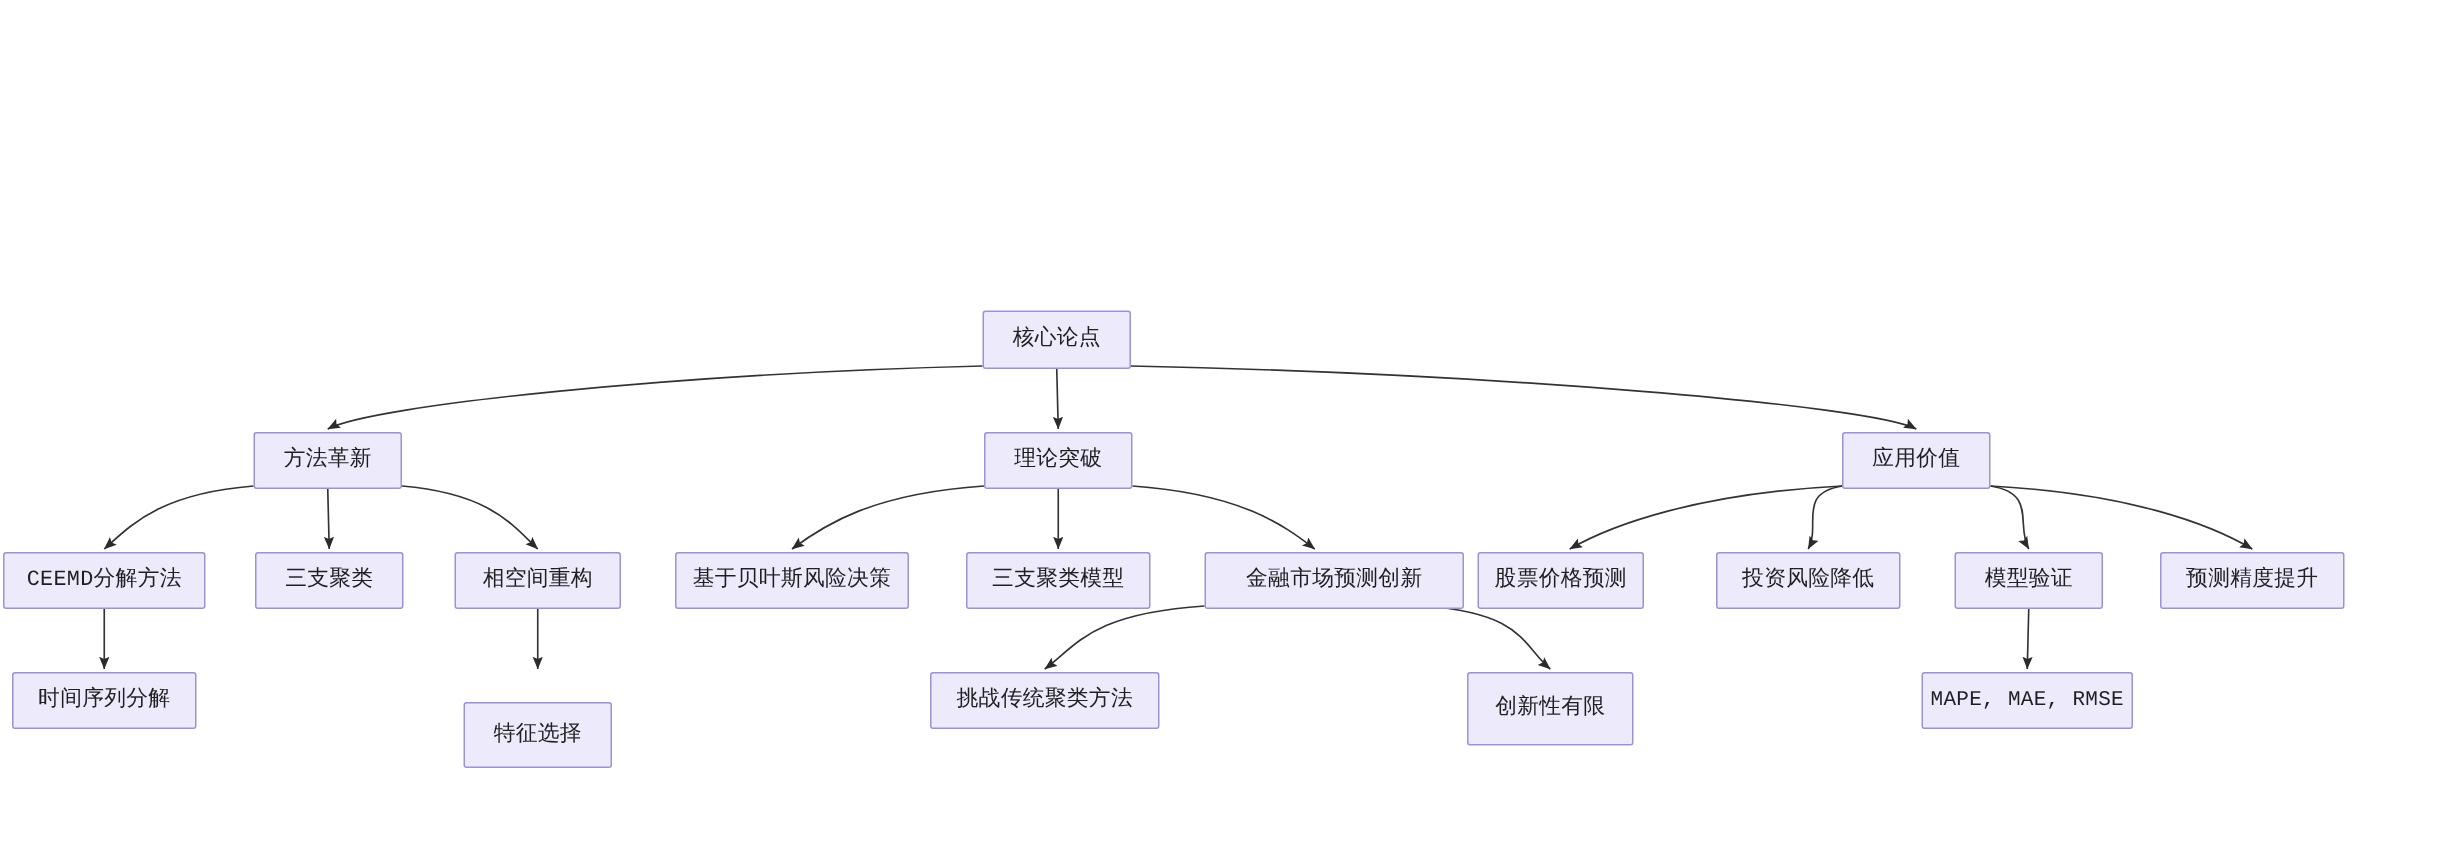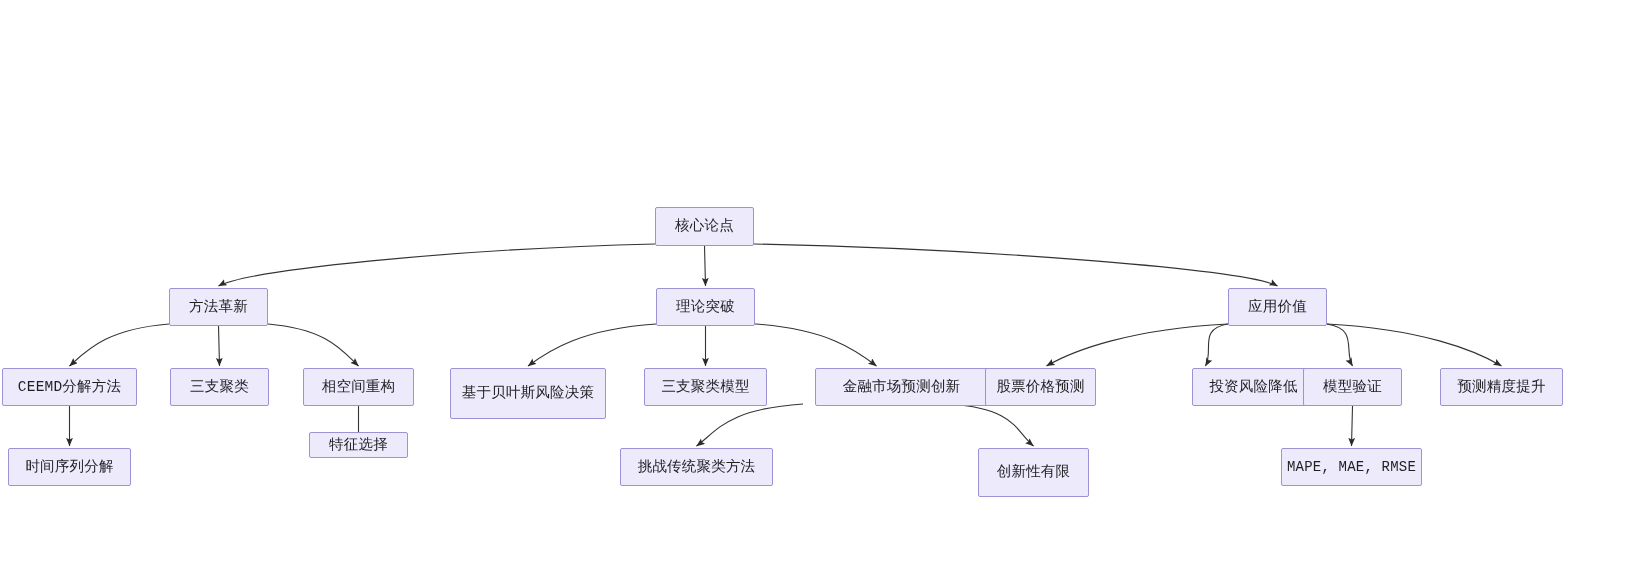--- a/index.html
+++ b/index.html
@@ -95,45 +95,45 @@
       </div>
       <div class="node" style="left: 2px; top: 368px; width: 135px; height: 38px;">
         <span class="label">CEEMD分解方法</span>
       </div>
       <div class="node" style="left: 170px; top: 368px; width: 99px; height: 38px;">
         <span class="label">三支聚类</span>
       </div>
       <div class="node" style="left: 303px; top: 368px; width: 111px; height: 38px;">
         <span class="label">相空间重构</span>
       </div>
-      <div class="node" style="left: 450px; top: 368px; width: 156px; height: 51px;">
+      <div class="node" style="left: 450px; top: 368px; width: 156px; height: 38px;">
         <span class="label">基于贝叶斯风险决策</span>
       </div>
       <div class="node" style="left: 644px; top: 368px; width: 123px; height: 38px;">
         <span class="label">三支聚类模型</span>
       </div>
-      <div class="node" style="left: 803px; top: 368px; width: 173px; height: 38px; margin-left: 12px;">
+      <div class="node" style="left: 803px; top: 368px; width: 173px; height: 38px;">
         <span class="label">金融市场预测创新</span>
       </div>
       <div class="node" style="left: 985px; top: 368px; width: 111px; height: 38px;">
         <span class="label">股票价格预测</span>
       </div>
-      <div class="node" style="left: 1144px; top: 368px; width: 123px; height: 38px; margin-left: 48px;">
+      <div class="node" style="left: 1144px; top: 368px; width: 123px; height: 38px;">
         <span class="label">投资风险降低</span>
       </div>
       <div class="node" style="left: 1303px; top: 368px; width: 99px; height: 38px;">
         <span class="label">模型验证</span>
       </div>
       <div class="node" style="left: 1440px; top: 368px; width: 123px; height: 38px;">
         <span class="label">预测精度提升</span>
       </div>
       <div class="node" style="left: 8px; top: 448px; width: 123px; height: 38px;">
         <span class="label">时间序列分解</span>
       </div>
-      <div class="node" style="left: 309px; top: 432px; width: 99px; height: 26px; text-align: center;">
+      <div class="node" style="left: 309px; top: 468px; width: 99px; height: 44px; text-align: center;">
         <span class="label">特征选择</span>
       </div>
       <div class="node" style="left: 620px; top: 448px; width: 153px; height: 38px;">
         <span class="label">挑战传统聚类方法</span>
       </div>
       <div class="node" style="left: 978px; top: 448px; width: 111px; height: 49px;">
         <span class="label">创新性有限</span>
       </div>
       <div class="node node-latin" style="left: 1281px; top: 448px; width: 141px; height: 38px;">
         <span class="label">MAPE, MAE, RMSE</span>

